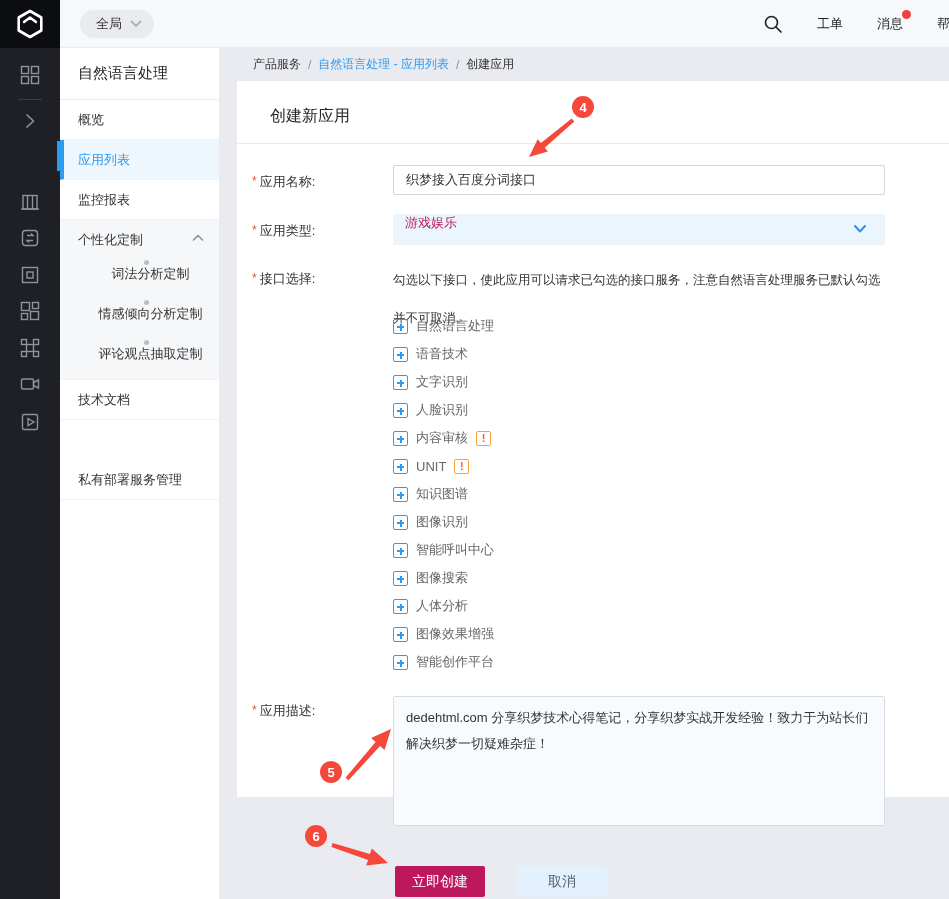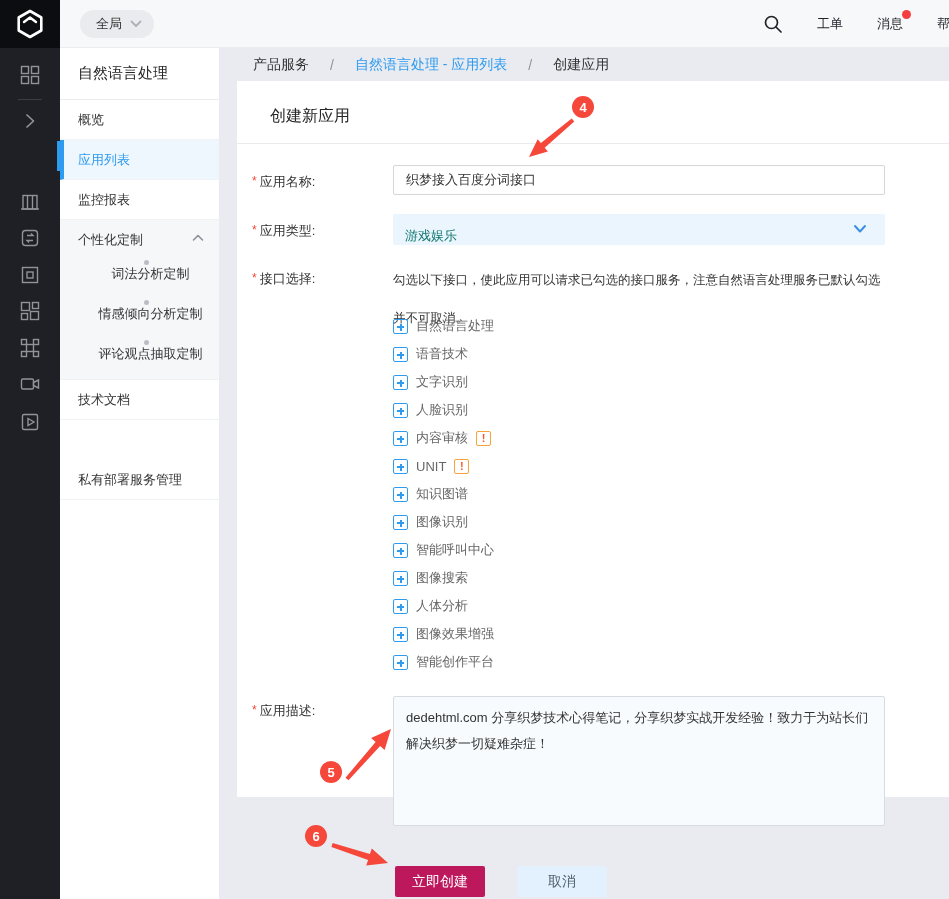--- a/index.html
+++ b/index.html
@@ -28,33 +28,33 @@
   .side-item { position:absolute; left:0; width:159px; height:40px; display:flex; align-items:center; padding-left:18px; font-size:13px; color:#333; cursor:pointer; border-bottom:1px solid #f1f2f5; }
   .side-item.active { background:#eef6fe; border-left:4px solid #2d9bf0; padding-left:14px; color:#2d9bf0; }
   .side-item.group { background:#f6f7f9; border-bottom:none; }
   .side-item.sub { background:#f6f7f9; border-bottom:none; padding-left:22px; color:#333;flex-direction:column; }
   .side-item.sub.last { border-bottom:1px solid #f1f2f5; }
   .bullet { width:5px; height:5px; border-radius:50%; background:#b9bdc4; margin-right:9px; flex:0 0 auto; }
   .group-chevron { position:absolute; right:15px; top:14px; }
 
   
   .content { position:absolute; left:219px; top:48px; width:730px; height:851px; background:#e9ebf0; }
-  .breadcrumb { position:absolute; left:34px; top:0; height:33px; display:flex; align-items:center; gap:21px; font-size:14px; color:#333; white-space:nowrap; }
+  .breadcrumb { position:absolute; left:34px; top:0; height:33px; display:flex; align-items:center; gap:7px; font-size:12px; color:#333; white-space:nowrap; }
   .crumb-link { color:#2d9bf0; cursor:pointer; }
   .crumb-sep { color:#8d939c; }
   .card { position:absolute; left:18px; top:33px; width:712px; height:716px; background:#fff; }
 
   .card-title { position:absolute; left:33px; top:25px; font-size:16px; color:#262626; font-weight:500; }
   .card-divider { position:absolute; left:0; top:62px; width:712px; height:1px; background:#e8eaed; }
 
   
   .f-label { position:absolute; left:15px; width:120px; font-size:13px; color:#333; }
   .req { color:#f5483b; margin-right:3px; font-size:12px; vertical-align:1px; }
   .name-input { position:absolute; left:156px; top:84px; width:492px; height:30px; border:1px solid #d4d6d9; border-radius:2px; padding:0 12px; font-size:13px; color:#333; background:#fff; outline:none; font-family:inherit; }
-  .type-select { position:absolute; left:156px; top:133px; width:492px; height:31px; background:#eaf5fe; border-radius:2px; display:flex; align-items:flex-end; padding:0 12px; font-size:13px; color:#0f766e; cursor:pointer; }
+  .type-select { position:absolute; left:156px; top:133px; width:492px; height:31px; background:#eaf5fe; border-radius:2px; display:flex; align-items:flex-start; padding:0 12px; font-size:13px; color:#be185d; cursor:pointer; }
   .type-chevron { position:absolute; right:18px; top:10px; }
   .iface-hint { position:absolute; left:156px; top:180px; width:494px; font-size:12.5px; color:#333; line-height:38px; }
   .iface-row { position:absolute; left:156px; height:28px; display:flex; align-items:center; }
   .plus-box { position:relative; width:15px; height:15px; border:1px solid #2d9bf0; border-radius:2px; margin-right:8px; cursor:pointer; flex:0 0 auto; }
   .plus-box::before { content:""; position:absolute; left:3px; top:6.5px; width:7px; height:2px; background:#2d9bf0; }
   .plus-box::after { content:""; position:absolute; left:5.5px; top:4px; width:2px; height:7px; background:#2d9bf0; }
   .iface-label { font-size:13px; color:#666; }
   .warn-badge { width:15px; height:15px; border:1px solid #f9a13a; border-radius:2px; margin-left:8px; display:flex; align-items:center; justify-content:center; font-size:11px; font-weight:700; color:#f5572e; }
   .desc-area { position:absolute; left:156px; top:615px; width:492px; height:130px; background:#f8fbfe; border:1px solid #d6dce2; border-radius:2px; padding:8px 12px; font-size:13px; color:#333; line-height:26px; resize:none; outline:none; font-family:inherit; }
   .btn { position:absolute; top:785px; width:90px; height:31px; border:none; border-radius:2px; font-size:14px; cursor:pointer; font-family:inherit; }

